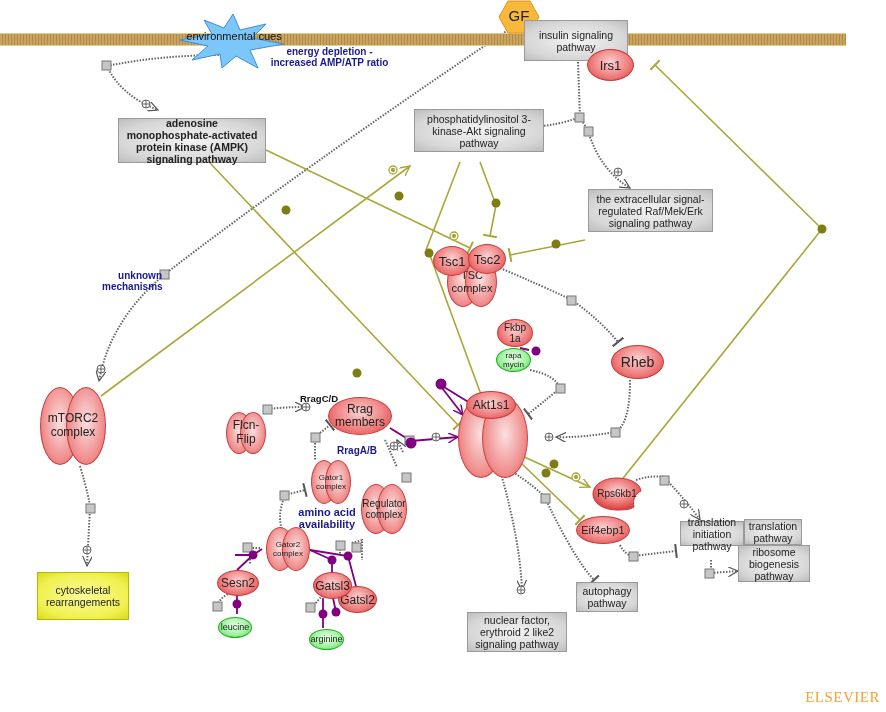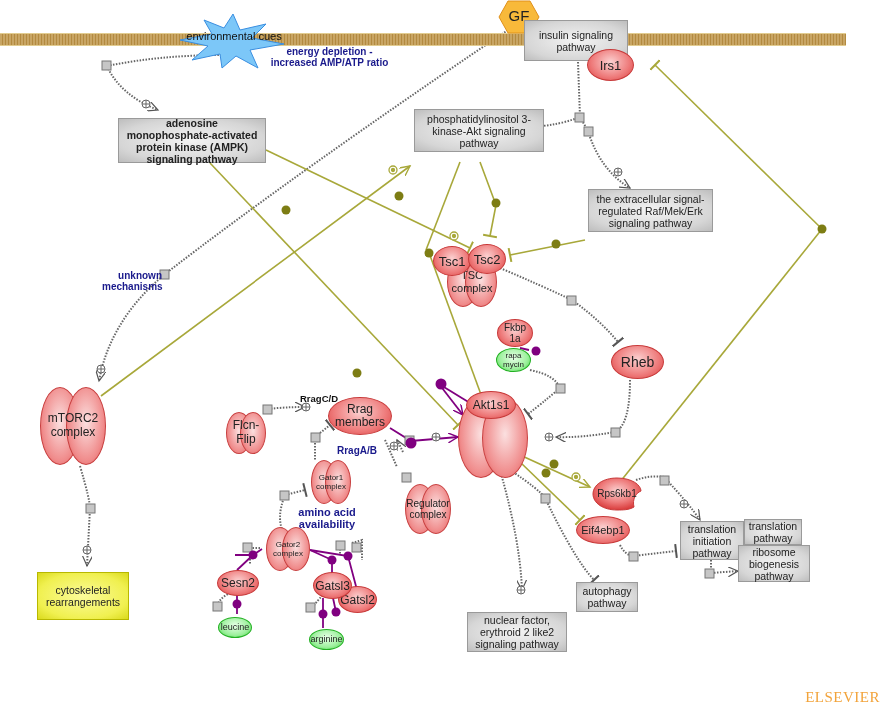--- a/index.html
+++ b/index.html
@@ -260,21 +260,21 @@
 <div class="note-black" style="left:300px;top:393px;">RragC/D</div>
 <div class="prot" style="left:328px;top:397px;width:64px;height:38px;font-size:12px;line-height:13px;padding:0 10px;">Rrag members</div>
 <div class="note" style="left:337px;top:433px;margin-top:12px;">RragA/B</div>
 
 <div class="complex" style="left:311px;top:460px;width:40px;height:44px;">
   <div class="lobe" style="left:0;width:26px;"></div>
   <div class="lobe" style="left:14px;width:26px;"></div>
   <div class="lbl" style="font-size:8px;padding:0 6px;">Gator1 complex</div>
 </div>
 
-<div class="complex" style="left:361px;top:484px;width:46px;height:50px;margin-left:44px;">
+<div class="complex" style="left:361px;top:484px;width:46px;height:50px;">
   <div class="lobe" style="left:0;width:30px;"></div>
   <div class="lobe" style="left:16px;width:30px;"></div>
   <div class="lbl" style="font-size:10px;padding:0 2px;">Regulator complex</div>
 </div>
 
 <div class="note" style="left:296px;top:506px;width:62px;font-size:11px;line-height:12px;">amino acid availability</div>
 
 <div class="complex" style="left:266px;top:527px;width:44px;height:44px;">
   <div class="lobe" style="left:0;width:28px;"></div>
   <div class="lobe" style="left:16px;width:28px;"></div>
@@ -295,21 +295,21 @@
         <stop offset="60%" stop-color="#ee7a7a"></stop>
         <stop offset="100%" stop-color="#d93c3c"></stop>
     </radialGradient>
   </defs>
   <path d="M25,1 C40,1 49,8 49,14 C44,16 40,22 42,30 C37,33 31,33 25,33 C11,33 1,26 1,17 C1,8 11,1 25,1 Z" fill="url(#rg)" stroke="#c83a3a"></path>
 </svg>
 <div style="position:absolute;left:592px;top:488px;width:50px;text-align:center;font-size:10px;color:#222;">Rps6kb1</div>
 
 <div class="prot" style="left:576px;top:516px;width:54px;height:28px;font-size:11px;">Eif4ebp1</div>
 
-<div class="pathbox" style="left:680px;top:521px;width:64px;height:39px;font-size:10.5px;line-height:12px;padding:0 2px;">translation initiation pathway</div>
+<div class="pathbox" style="left:680px;top:521px;width:64px;height:25px;font-size:10.5px;line-height:12px;padding:0 2px;">translation initiation pathway</div>
 <div class="pathbox" style="left:744px;top:519px;width:58px;height:26px;padding:0 2px;">translation pathway</div>
 <div class="pathbox" style="left:738px;top:545px;width:72px;height:37px;padding:0 2px;">ribosome biogenesis pathway</div>
 
 <div class="pathbox" style="left:576px;top:582px;width:62px;height:30px;">autophagy pathway</div>
 
 <div class="pathbox" style="left:467px;top:612px;width:100px;height:40px;">nuclear factor, erythroid 2 like2 signaling pathway</div>
 
 <div class="elsevier">ELSEVIER</div>
 
 </body></html>

